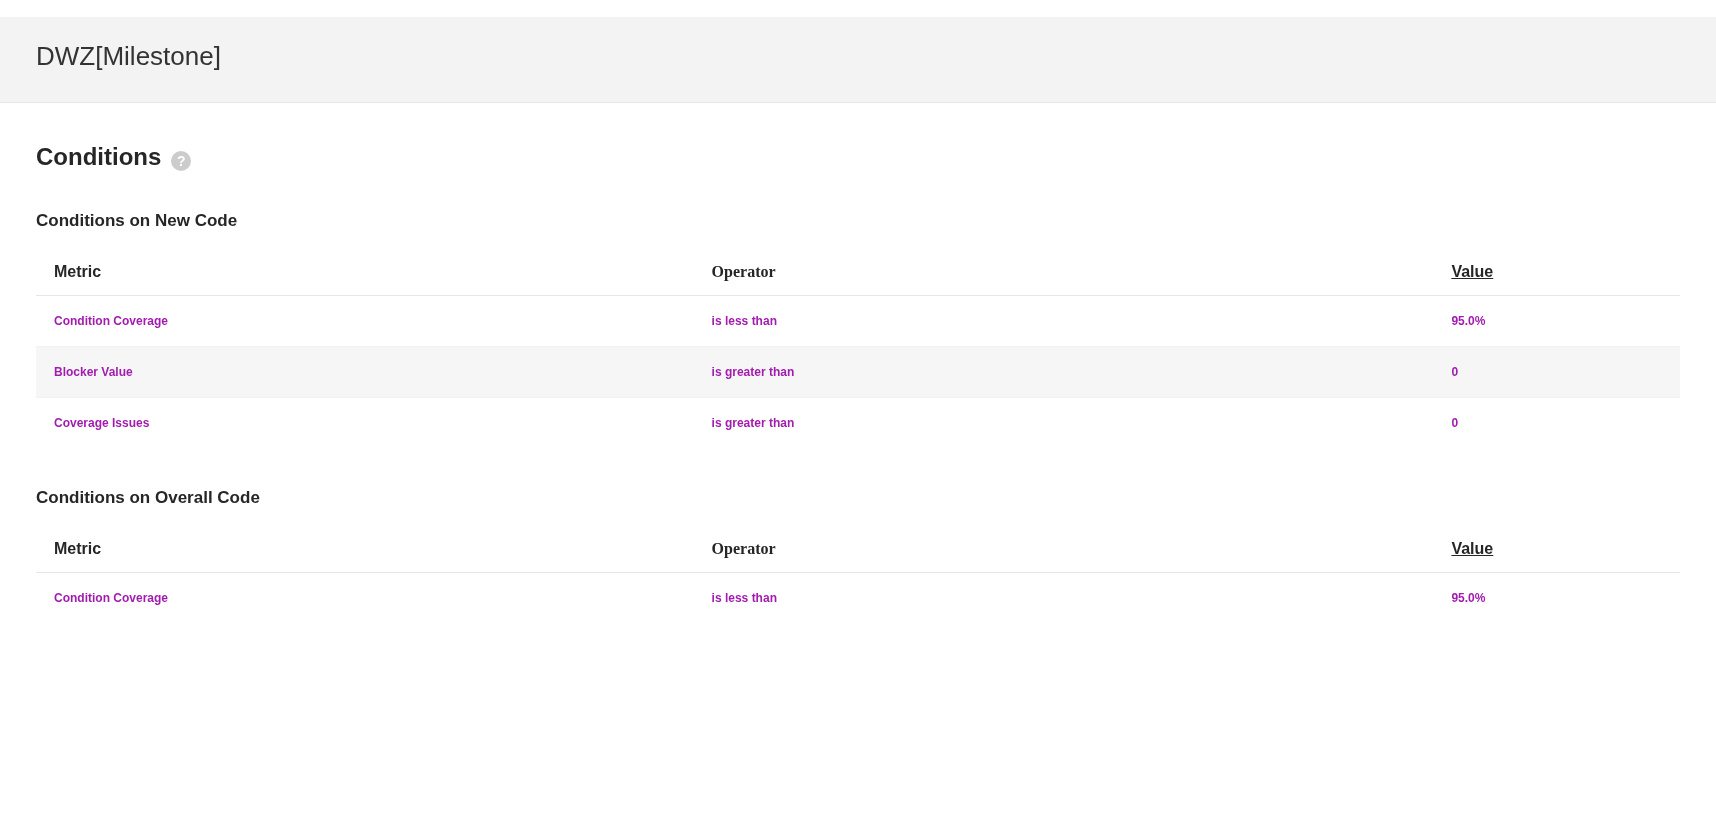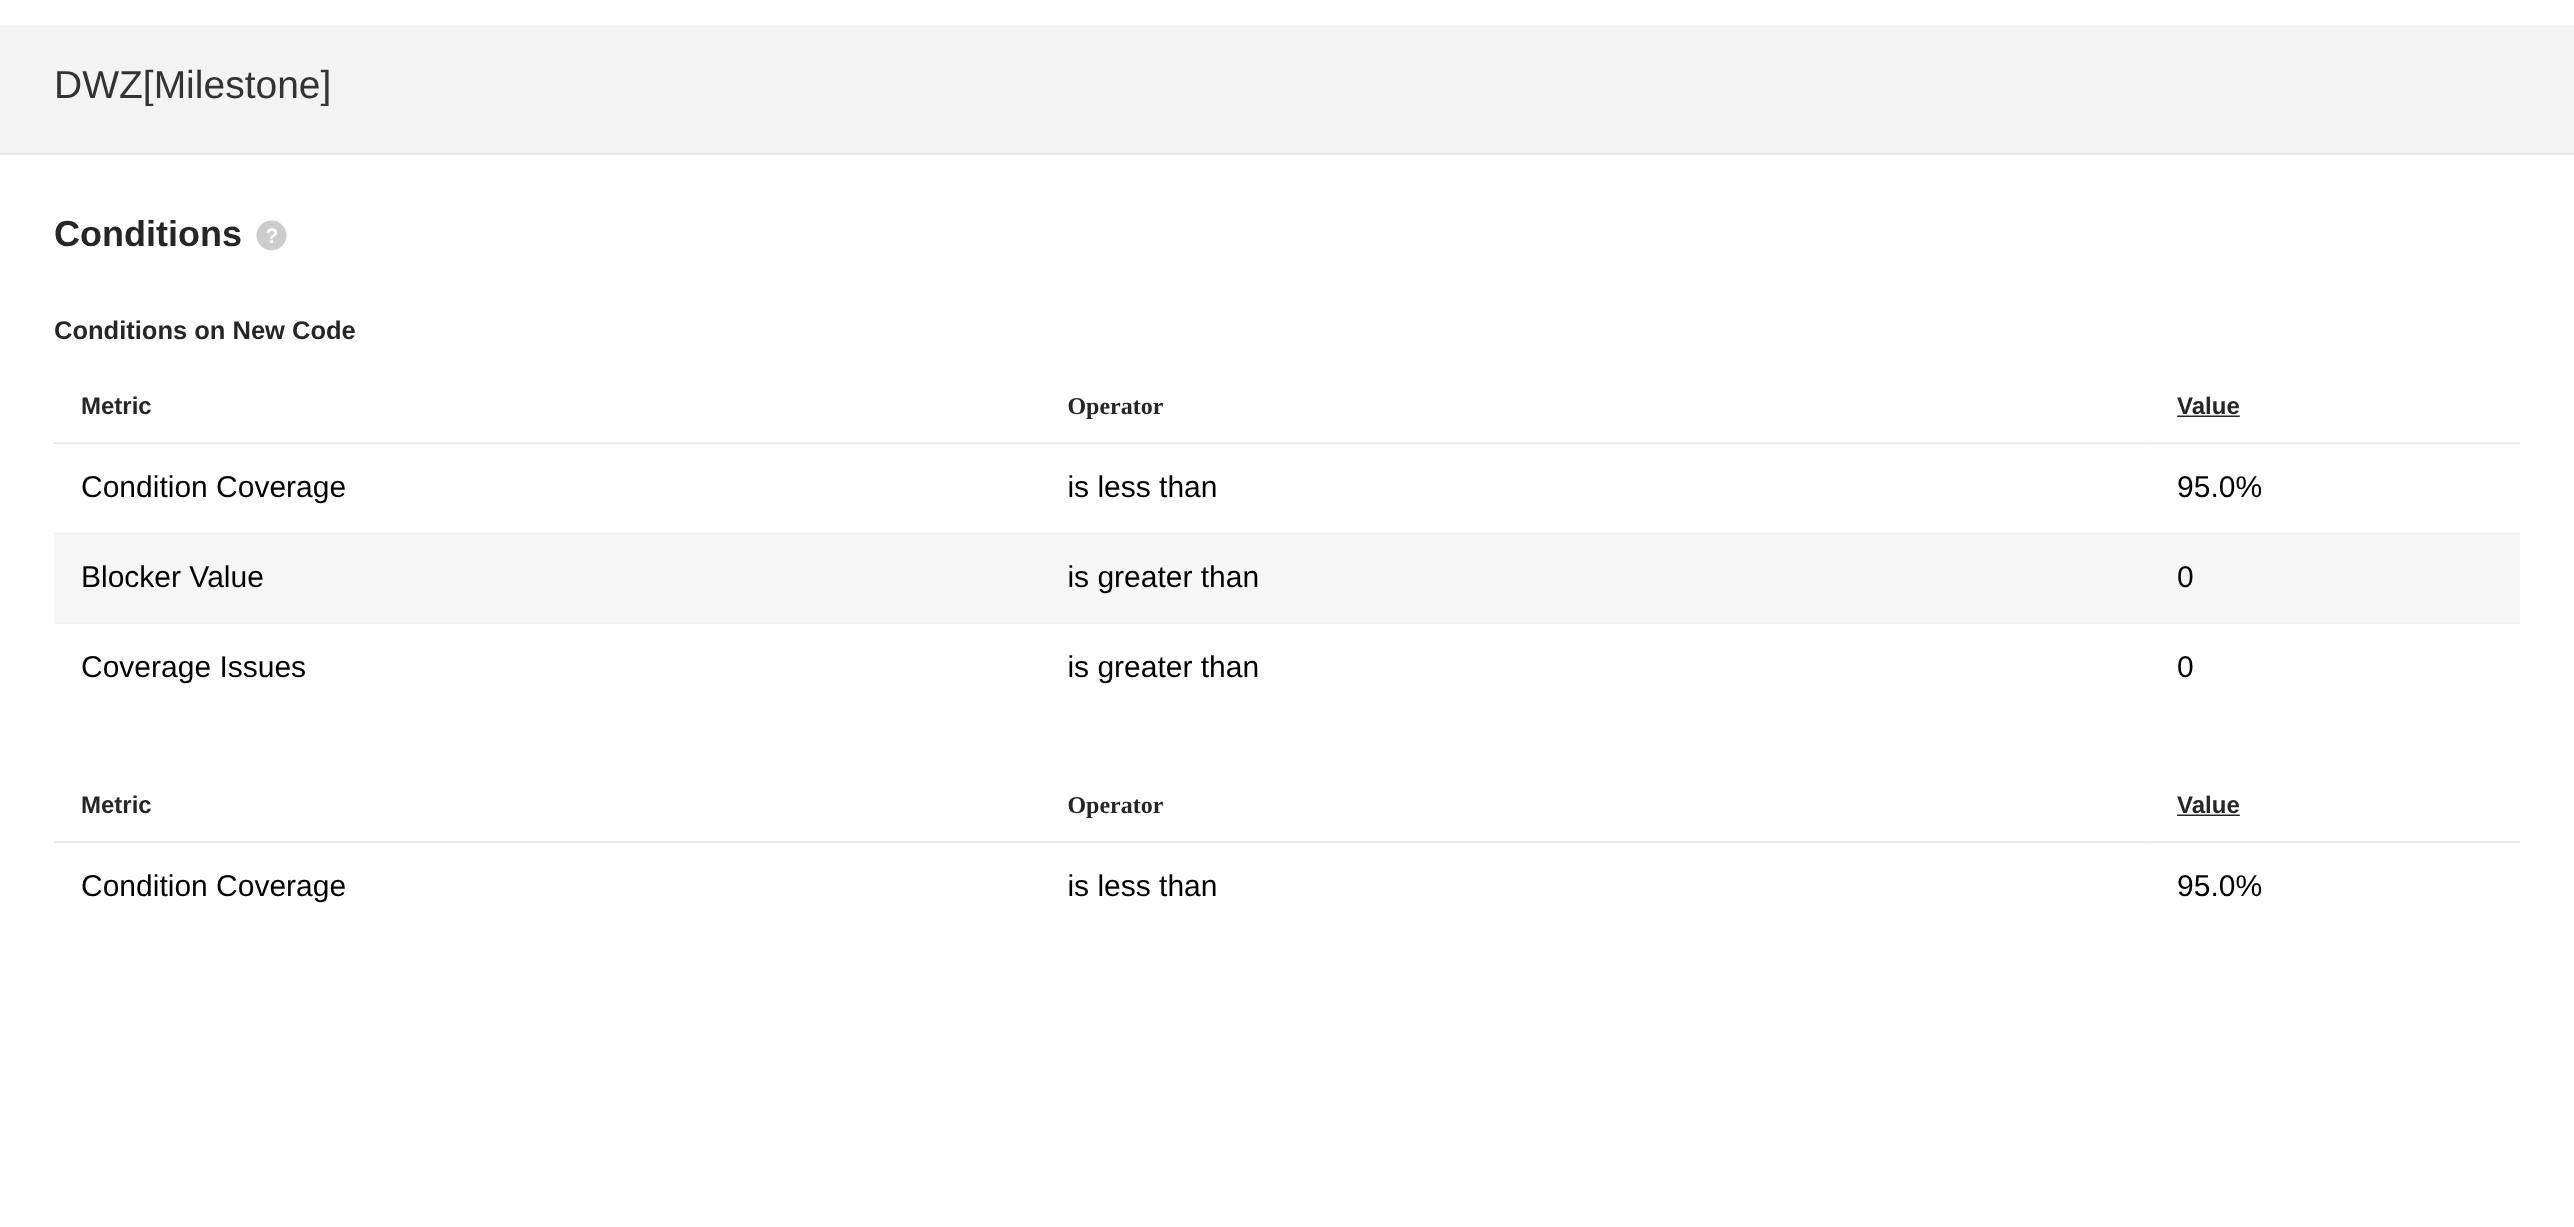--- a/index.html
+++ b/index.html
@@ -21,21 +21,21 @@
     .header-title {
       font-size: 26px;
       font-weight: 400;
       color: #333;
     }
     .content {
       padding: 40px 36px 40px 36px;
     }
     .section-title-row {
       display: flex;
-      align-items: center;
+      align-items: flex-end;
       gap: 10px;
       margin-bottom: 40px;
     }
     .section-title {
       font-size: 24px;
       font-weight: 700;
       color: #262626;
     }
     .help-icon {
       width: 20px;
@@ -65,23 +65,23 @@
     }
     table.conditions thead th {
       text-align: left;
       font-size: 16px;
       font-weight: 700;
       color: #262626;
       padding: 14px 18px;
       border-bottom: 1px solid #e6e6e6;
     }
     table.conditions tbody td {
-      font-size: 20px;
-      font-weight: 400;
-      color: #000000;
+      font-size: 12px;
+      font-weight: 700;
+      color: #a21caf;
       padding: 18px 18px;
     }
     table.conditions tbody tr {
       border-bottom: 1px solid #f2f2f2;
     }
     table.conditions tbody tr:last-child {
       border-bottom: none;
     }
     table.conditions tbody tr.alt {
       background: #f6f6f6;
@@ -136,20 +136,21 @@
         <tr>
           <td>Coverage Issues</td>
           <td>is greater than</td>
           <td>0</td>
         </tr>
       </tbody>
     </table>
   </div>
 
   <div class="subsection">
+    <h3 class="subsection-title">Conditions on Overall Code</h3>
     <table class="conditions">
       <thead>
         <tr>
           <th class="col-metric">Metric</th>
           <th class="col-operator">Operator</th>
           <th class="col-value">Value</th>
         </tr>
       </thead>
       <tbody>
         <tr>

